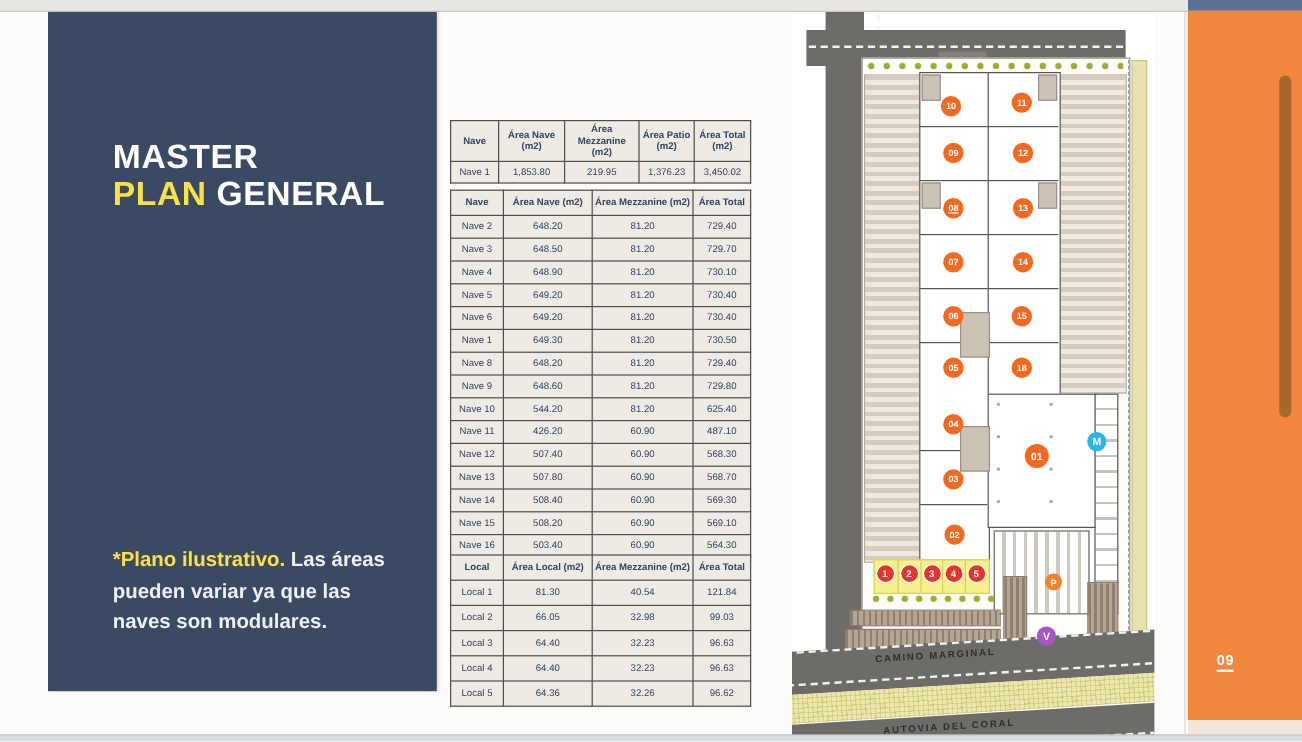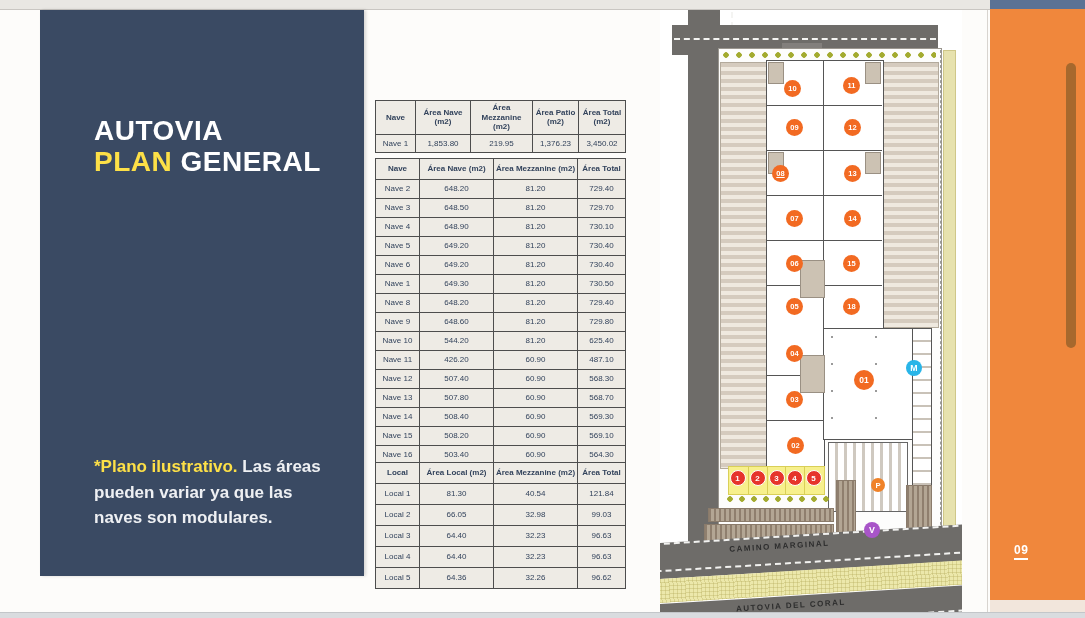--- a/index.html
+++ b/index.html
@@ -86,21 +86,21 @@
 <div class="top-strip-blue"></div>
 <div class="page-edge-line"></div>
 <div class="right-bar"></div>
 <div class="right-bar-foot"></div>
 <div class="scroll-thumb"></div>
 <div class="page-number">09</div>
 <div class="bottom-strip"></div>
 
 <div class="sidebar">
   <div class="side-title">
-    <span>AUTOVIA</span><br>
+    <span>MASTER</span><br>
     <span class="accent">PLAN</span><span> GENERAL</span>
   </div>
   <div class="side-note">
     <span class="accent">*Plano ilustrativo.</span><span> Las áreas pueden variar ya que las naves son modulares.</span>
   </div>
 </div>
 
 <table class="tbl" id="table-nave1">
     <colgroup>
       <col style="width: 40px;">
@@ -337,21 +337,21 @@
   <div class="band band-autovia">
     <div class="band-label" style="left:92px;top:5px">AUTOVIA DEL CORAL</div>
     <div class="band-dash" style="left:0;top:24px;width:340px"></div>
   </div>
 
   <div id="plan-overlays">
       <div class="unit-circle" style="left: 124px; top: 70px;">10</div>
       <div class="unit-circle" style="left: 183px; top: 67px;">11</div>
       <div class="unit-circle" style="left: 126px; top: 109px;">09</div>
       <div class="unit-circle" style="left: 184px; top: 109px;">12</div>
-      <div class="unit-circle" style="left: 112px; top: 155px; text-decoration: underline;">08</div>
+      <div class="unit-circle" style="left: 126px; top: 155px; text-decoration: underline;">08</div>
       <div class="unit-circle" style="left: 184px; top: 155px;">13</div>
       <div class="unit-circle" style="left: 126px; top: 200px;">07</div>
       <div class="unit-circle" style="left: 184px; top: 200px;">14</div>
       <div class="unit-circle" style="left: 126px; top: 245px;">06</div>
       <div class="unit-circle" style="left: 183px; top: 245px;">15</div>
       <div class="unit-circle" style="left: 126px; top: 288px;">05</div>
       <div class="unit-circle" style="left: 183px; top: 288px;">18</div>
       <div class="unit-circle" style="left: 126px; top: 335px;">04</div>
       <div class="unit-circle" style="left: 126px; top: 381px;">03</div>
       <div class="unit-circle" style="left: 127px; top: 427px;">02</div>

